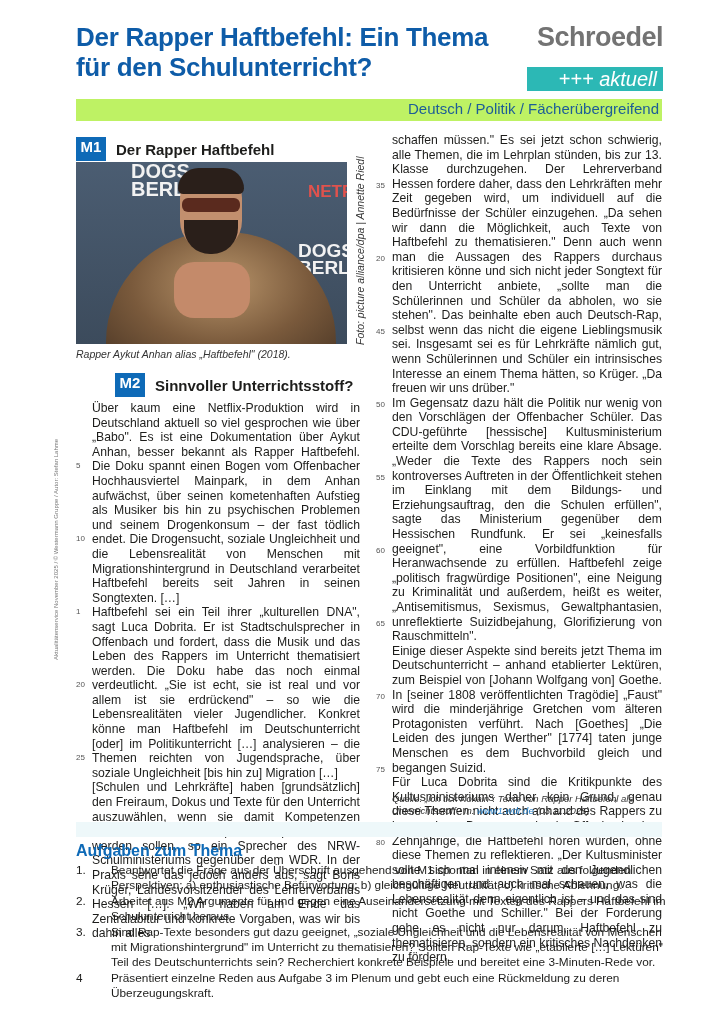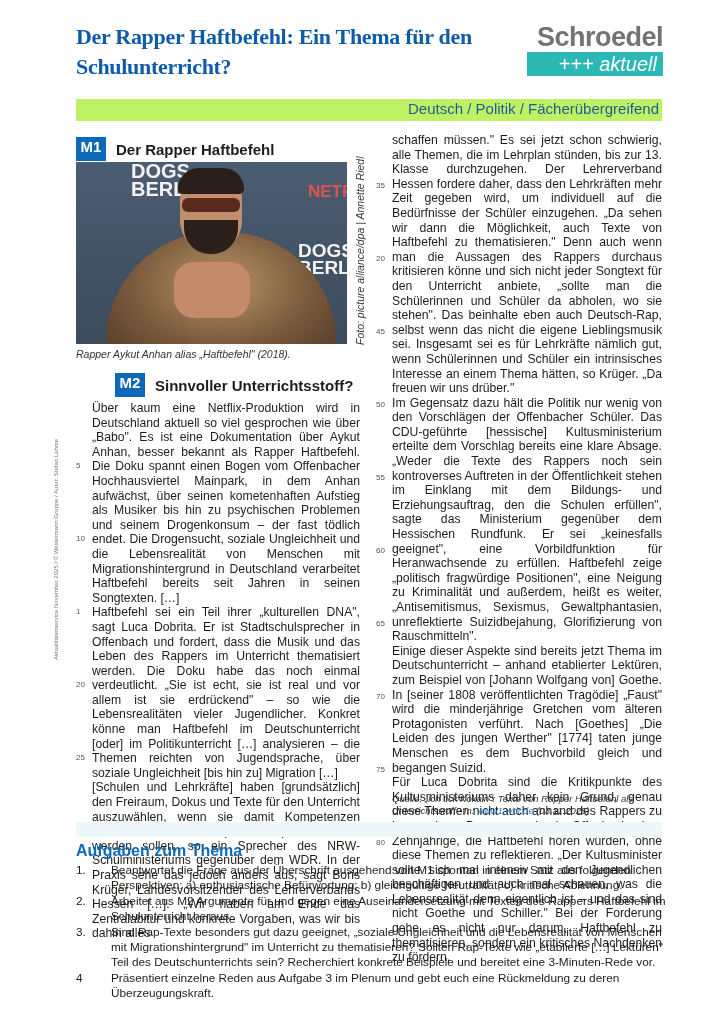--- a/index.html
+++ b/index.html
@@ -1,30 +1,30 @@
 <!DOCTYPE html>
 <html><head>
 <meta charset="utf-8">
 <style>
   * { box-sizing: border-box; margin: 0; padding: 0; }
   html, body { width: 720px; height: 1019px; background: #ffffff; overflow: hidden; }
   body { position: relative; font-family: "DejaVu Sans", "Liberation Sans", sans-serif; color: #1d1d1b; }
 
   .title {
     position: absolute; left: 76px; top: 22px; width: 420px;
-    font-family: Liberation Serif, serif; font-size: 22px; line-height: 30px;
+    font-family: Liberation Sans, sans-serif; font-size: 26px; line-height: 30px;
     color: #0e5ca8; letter-spacing: -0.3px;
   }
   .logo { position: absolute; left: 525px; top: 22px; width: 138px; }
   .logo-top {
     font-family: "Liberation Sans", sans-serif; font-weight: bold; font-size: 27px;
     color: #737373; line-height: 30px; text-align: right; letter-spacing: -0.5px;
   }
   .logo-bar {
-    margin-top: 0; background: #2cb8b5; color: #fff; height: 24px;
+    margin-top: 15px; background: #2cb8b5; color: #fff; height: 24px;
     font-family: "Liberation Sans", sans-serif; font-style: italic; font-size: 20px;
     line-height: 24px; text-align: right; padding-right: 6px; margin-left: 2px;
   }
 
   .subject-band {
     position: absolute; left: 76px; top: 99px; width: 586px; height: 22px;
     background: #bef264;
   }
   .subject-band span {
     position: absolute; right: 3px; top: 1px;

